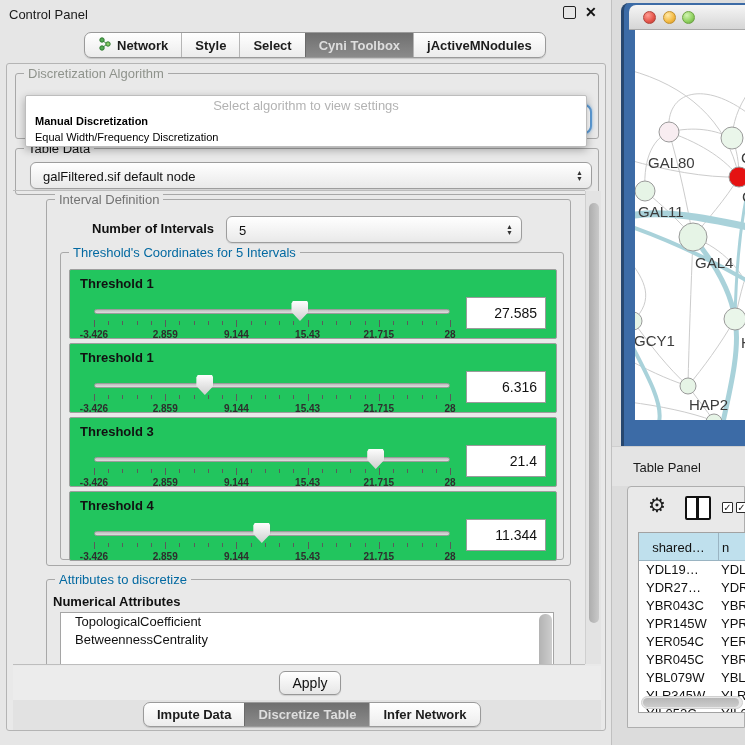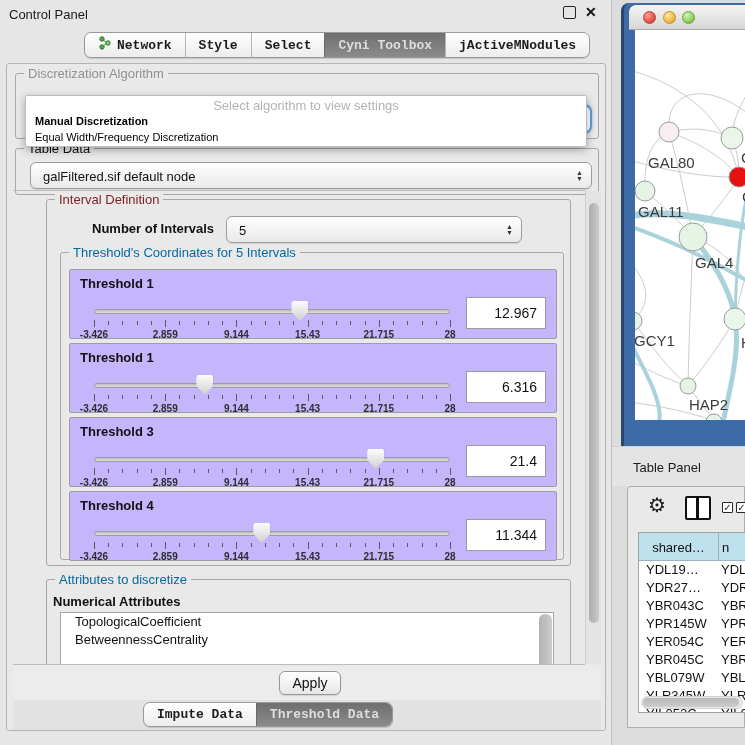--- a/index.html
+++ b/index.html
@@ -7,33 +7,33 @@
   body { font-family:"Liberation Sans", sans-serif; background:#dcdcdc; position:relative; overflow:hidden; font-size:13px; color:#111; }
 
   
   .cp { position:absolute; left:0; top:0; width:612px; height:745px; background:#e6e6e6; border-right:1px solid #c0c0c0; }
   .cp-titlebar { position:absolute; left:0; top:0; width:100%; height:27px; }
   .cp-title { position:absolute; left:9px; top:7px; font-size:13px; color:#1a1a1a; }
   .cp-float { position:absolute; left:563px; top:6px; width:13px; height:13px; border:1.5px solid #222; border-radius:2px; }
   .cp-close { position:absolute; left:585px; top:4px; font-size:14px; font-weight:bold; color:#111; }
 
   
-  .seg { position:absolute; display:flex; border:1px solid #9a9a9a; border-radius:7px; overflow:hidden; background:linear-gradient(#ffffff,#ececec); box-shadow:0 1px 1px rgba(0,0,0,.15);font-family:Liberation Mono, monospace; }
+  .seg { position:absolute; display:flex; border:1px solid #9a9a9a; border-radius:7px; overflow:hidden; background:linear-gradient(#ffffff,#ececec); box-shadow:0 1px 1px rgba(0,0,0,.15); }
   .seg-item { display:flex; align-items:center; gap:5px; padding:4px 13px; font-size:13px; font-weight:bold; color:#1c1c1c; border-left:1px solid #b5b5b5; cursor:default; white-space:nowrap; }
   .seg-item:first-child { border-left:none; }
   .seg-item.sel { background:linear-gradient(#6f6f6f,#8b8b8b); color:#dedede; border-left-color:#6a6a6a; }
   #top-tabs { left:84px; top:32px; height:26px; }
   #bottom-tabs { left:143px; top:702px; height:25px; }
 
   .cp-main { position:absolute; left:6px; top:63px; width:600px; height:668px; background:#e9e9e9; border:1px solid #b4b4b4; border-radius:3px; }
 
   
   .group { position:absolute; border:1px solid #a8a8a8; border-radius:3px; }
   .group-title { position:absolute; top:-8px; left:8px; background:#e9e9e9; padding:0 4px; font-size:13px; white-space:nowrap; }
-  .t-green { color:#7f1d1d;text-align:right; }
+  .t-green { color:#737373;text-align:right; }
   .t-blue { color:#0369a1; }
   .t-gray { color:#8f938c; }
 
   #algo-group { left:8px; top:9px; width:584px; height:66px; }
   #algo-combo { position:absolute; left:14px; top:30px; width:562px; height:30px; border:2px solid #5c9bd6; border-radius:8px; background:#fff; box-shadow:0 0 3px #7fb3e3; }
   .stepper { position:absolute; right:8px; top:50%; transform:translateY(-50%); display:flex; flex-direction:column; line-height:6px; font-size:7px; color:#333; }
 
   
   #algo-popup { position:absolute; left:9px; top:21px; width:562px; height:52px; background:#ffffff; border:1px solid #bdbdbd; border-radius:2px; box-shadow:0 3px 8px rgba(0,0,0,.3); z-index:30; }
   .popup-hint { height:17px; text-align:center; color:#b3b3b3; font-size:13px; padding-top:2px; }
@@ -47,21 +47,21 @@
 
   
   #viewport { position:absolute; left:6px; top:126px; width:572px; height:475px; border-top:1px solid #bdbdbd; border-bottom:1px solid #bdbdbd; overflow:hidden; }
   #vscroll { position:absolute; left:578px; top:127px; width:16px; height:473px; background:#e3e3e3; border-left:1px solid #cfcfcf; }
   .scroll-thumb-v { position:absolute; left:3px; width:10px; border-radius:5px; background:linear-gradient(90deg,#adadad,#c9c9c9); }
   #interval-group { left:33px; top:8px; width:525px; height:367px; }
   #num-label { position:absolute; left:45px; top:21px; font-weight:bold; }
   #num-combo { left:179px; top:16px; width:296px; height:27px; }
   #thresh-group { left:13px; top:52px; width:504px; height:308px; }
 
-  .tbox { position:absolute; left:8px; width:488px; height:70px; border:1px solid #9e9e9e; background:#c4b5fd; border-radius:2px; }
+  .tbox { position:absolute; left:8px; width:488px; height:70px; border:1px solid #9e9e9e; background:#22c55e; border-radius:2px; }
   .tbox-title { position:absolute; left:10px; top:6px; font-weight:bold; font-size:13px; }
   .slider-wrap { position:absolute; left:24px; top:34px; width:356px; height:34px; }
   .track { position:absolute; left:0; top:5px; width:100%; height:5px; border:1px solid #9c9c9c; border-radius:4px; background:linear-gradient(#bdbdbd,#dedede); }
   .thumb { position:absolute; top:-3px; width:17px; height:20px; background:linear-gradient(#fdfdfd,#cfcfcf); clip-path:polygon(8% 0,92% 0,100% 12%,100% 55%,50% 100%,0 55%,0 12%); filter:drop-shadow(0 0 1px #7e7e7e); }
   .tick { position:absolute; width:1px; background:#5a5a5a; top:16px; }
   .tick.major { height:7px; } .tick.minor { height:4px; top:17px; }
   .tick-label { position:absolute; top:25px; transform:translateX(-50%); font-size:10px; font-weight:bold; color:#2e2e2e; white-space:nowrap; }
   .value-box { position:absolute; right:10px; top:27px; width:80px; height:32px; background:#fff; border:1px solid #9b9b9b; font-size:14px; text-align:right; padding:7px 8px 0 0; }
 
   #attr-group { left:33px; top:388px; width:525px; height:190px; }
@@ -215,21 +215,21 @@
                   <div class="tick minor" style="left: 96%;"></div>
                   <div class="tick major" style="left: 100%;"></div>
                   <div class="tick-label" style="left: 0%;">-3.426</div>
                   <div class="tick-label" style="left: 20%;">2.859</div>
                   <div class="tick-label" style="left: 40%;">9.144</div>
                   <div class="tick-label" style="left: 60%;">15.43</div>
                   <div class="tick-label" style="left: 80%;">21.715</div>
                   <div class="tick-label" style="left: 100%;">28</div>
                   <div class="thumb" style="left: calc(57.7197% - 8px);"></div>
                 </div>
-                <div class="value-box">12.967</div>
+                <div class="value-box">27.585</div>
               </div>
               <div class="tbox" style="top: 90px;">
                 <div class="tbox-title">Threshold 1</div>
                 <div class="slider-wrap">
                   <div class="track"></div>
                   <div class="tick major" style="left: 0%;"></div>
                   <div class="tick minor" style="left: 4%;"></div>
                   <div class="tick minor" style="left: 8%;"></div>
                   <div class="tick minor" style="left: 12%;"></div>
                   <div class="tick minor" style="left: 16%;"></div>
@@ -368,21 +368,24 @@
       <div id="apply-btn">Apply</div>
     </div>
     <div id="cp-bottom-strip"></div>
   </div>
 
   <div class="seg" id="bottom-tabs">
       <div class="seg-item">
         <span>Impute Data</span>
       </div>
       <div class="seg-item sel">
-        <span>Threshold Data</span>
+        <span>Discretize Table</span>
+      </div>
+      <div class="seg-item">
+        <span>Infer Network</span>
       </div>
     </div>
 </div>
 
 <div id="net-win">
   <div id="net-titlebar">
     <span class="traffic" id="tl-red"></span>
     <span class="traffic" id="tl-yellow"></span>
     <span class="traffic" id="tl-green"></span>
   </div>

